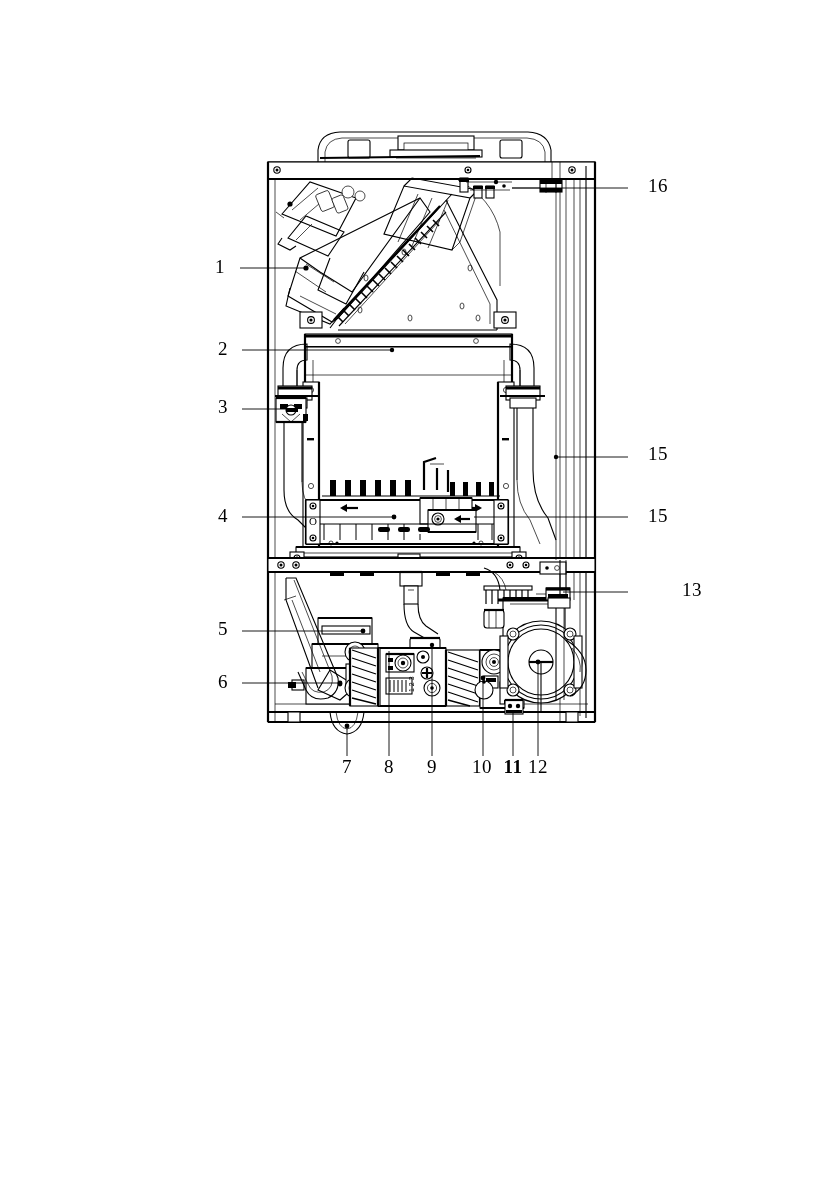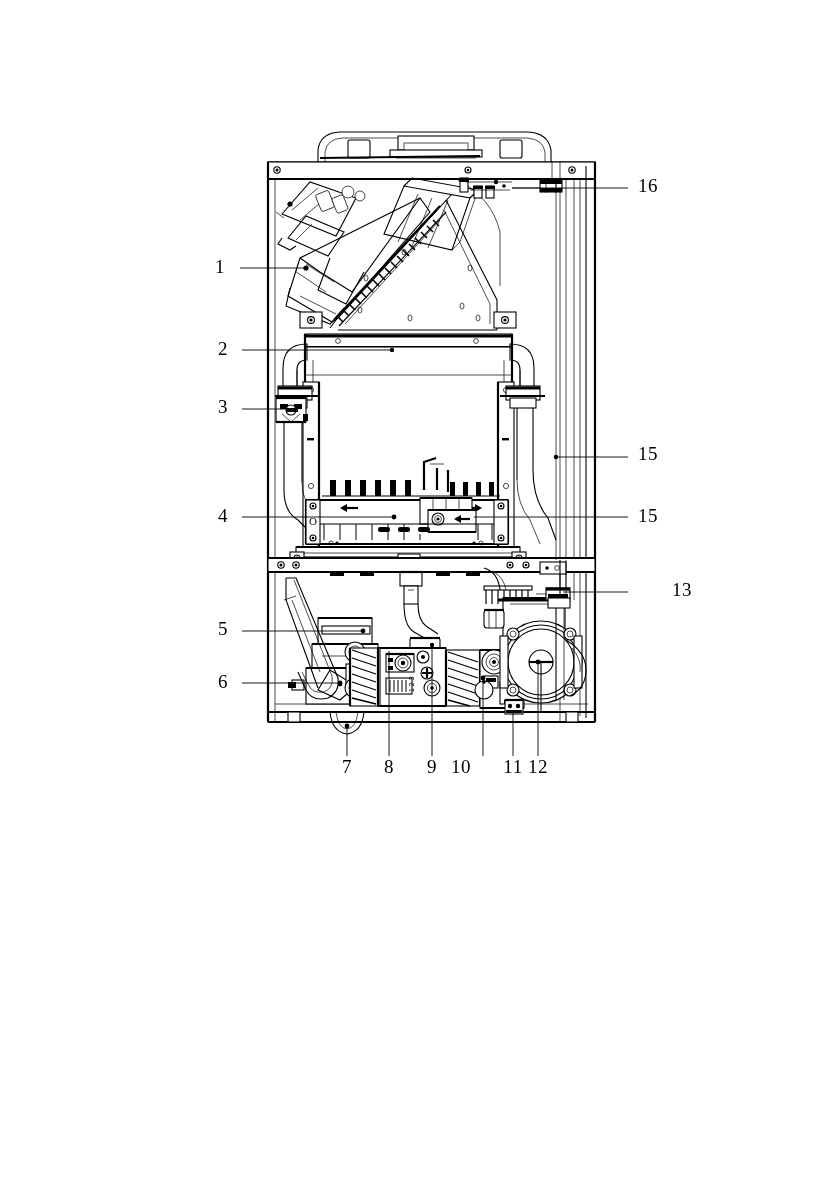--- a/index.html
+++ b/index.html
@@ -32,21 +32,21 @@
   .callout-label {
     position: absolute;
     font-family: "Liberation Serif", serif;
     font-size: 19px;
     color: #000000;
     line-height: 1;
     white-space: nowrap;
     letter-spacing: 0.5px;
   }
   .callout-left   { text-align: right; }
-  .callout-right  { text-align: left; }
+  .callout-right  { text-align: center; }
   .callout-bottom { text-align: center; }
 </style>
 </head>
 <body>
 
 <div id="page">
 
   <svg id="figure-svg" viewBox="0 0 839 1191">
     <defs>
       <style>
@@ -617,22 +617,22 @@
   <div id="callout-layer">
       <div class="callout-label callout-left" style="top: 257px; left: 185px; width: 40px;">1</div>
       <div class="callout-label callout-left" style="top: 339px; left: 188px; width: 40px;">2</div>
       <div class="callout-label callout-left" style="top: 397px; left: 188px; width: 40px;">3</div>
       <div class="callout-label callout-left" style="top: 506px; left: 188px; width: 40px;">4</div>
       <div class="callout-label callout-left" style="top: 619px; left: 188px; width: 40px;">5</div>
       <div class="callout-label callout-left" style="top: 672px; left: 188px; width: 40px;">6</div>
       <div class="callout-label callout-bottom" style="top: 757px; left: 327px; width: 40px;">7</div>
       <div class="callout-label callout-bottom" style="top: 757px; left: 369px; width: 40px;">8</div>
       <div class="callout-label callout-bottom" style="top: 757px; left: 412px; width: 40px;">9</div>
-      <div class="callout-label callout-bottom" style="top: 757px; left: 441px; width: 40px;">10</div>
-      <div class="callout-label callout-bottom" style="top: 757px; left: 493px; width: 40px;">11</div>
+      <div class="callout-label callout-bottom" style="top: 757px; left: 462px; width: 40px;">10</div>
+      <div class="callout-label callout-bottom" style="top: 757px; left: 493px; width: 40px; font-weight: bold;">11</div>
       <div class="callout-label callout-bottom" style="top: 757px; left: 518px; width: 40px;">12</div>
       <div class="callout-label callout-right" style="top: 580px; left: 672px; width: 40px;">13</div>
       <div class="callout-label callout-right" style="top: 506px; left: 638px; width: 40px;">15</div>
       <div class="callout-label callout-right" style="top: 444px; left: 638px; width: 40px;">15</div>
       <div class="callout-label callout-right" style="top: 176px; left: 638px; width: 40px;">16</div>
     </div>
 
 </div>
 
 </body></html>

